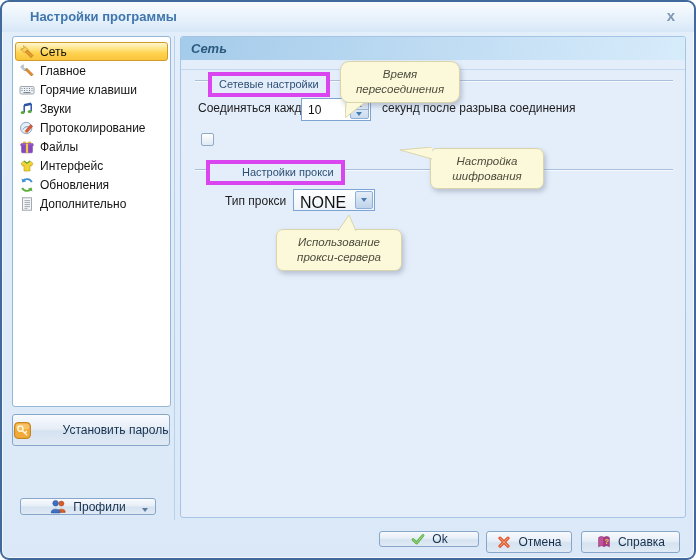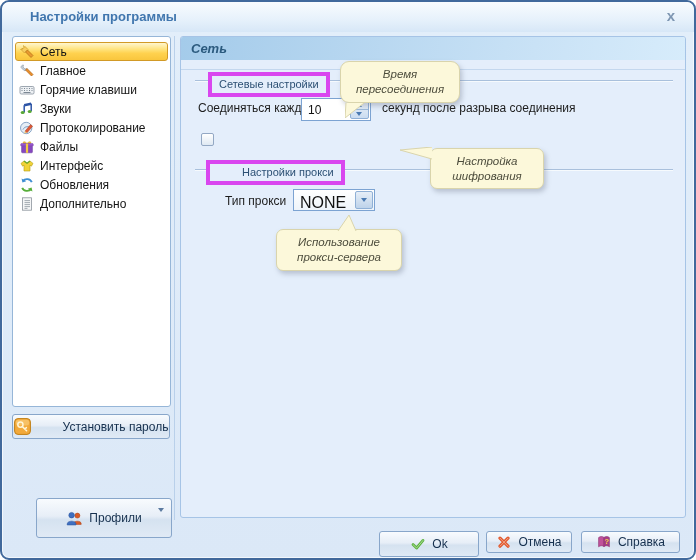--- a/index.html
+++ b/index.html
@@ -137,31 +137,31 @@
     </div>
     <div class="item">
       <svg class="ic" width="16" height="16" viewBox="0 0 16 16">
         <rect x="3.5" y="1.8" width="9" height="12.4" fill="#f5f6f7" stroke="#8d949c" stroke-width="0.8"></rect>
         <path d="M5.5 4.6 H11 M5.5 6.6 H11 M5.5 8.6 H11 M5.5 10.6 H11 M5.5 12.4 H8.5" stroke="#9aa1a9" stroke-width="0.9" fill="none"></path>
       </svg>
       <span>Дополнительно</span>
     </div>
   </div>
 
-  <div class="sidebtn" style="left:10px;top:412px;width:158px;height:25px;gap:32px;">
+  <div class="sidebtn" style="left:10px;top:412px;width:158px;height:32px;gap:32px;">
     <svg width="17" height="17" viewBox="0 0 17 17">
       <rect x="0.6" y="0.6" width="15.8" height="15.8" rx="3.4" fill="#f2a93b" stroke="#c07f16" stroke-width="1"></rect>
       <rect x="1.8" y="1.8" width="13.4" height="5.6" rx="2.6" fill="#f8c66d" opacity="0.85"></rect>
       <circle cx="6.4" cy="6.6" r="2.6" fill="none" stroke="#fff6d8" stroke-width="1.5"></circle>
       <path d="M8.4 8.6 L12.6 12.8 M10.8 11 L12.4 9.6" stroke="#fff6d8" stroke-width="1.5" stroke-linecap="round"></path>
     </svg>
     <span>Установить пароль</span>
   </div>
 
-  <div class="sidebtn" style="left:34px;top:496px;width:136px;height:40px;">
+  <div class="sidebtn" style="left:18px;top:496px;width:136px;height:17px;">
     <svg width="17" height="15" viewBox="0 0 17 15">
       <circle cx="11.4" cy="4.6" r="2.5" fill="#d85c28" stroke="#a83c12" stroke-width="0.5"></circle>
       <path d="M7.6 12.6 C7.6 9.4 15.2 9.4 15.2 12.6 V13.4 H7.6 Z" fill="#d85c28" stroke="#a83c12" stroke-width="0.5"></path>
       <circle cx="5.6" cy="4.2" r="2.8" fill="#3f6fc0" stroke="#27509a" stroke-width="0.5"></circle>
       <path d="M1.2 13 C1.2 9.2 10 9.2 10 13 V14 H1.2 Z" fill="#3f6fc0" stroke="#27509a" stroke-width="0.5"></path>
     </svg>
     <span>Профили</span>
     <div class="caret"></div>
   </div>
 
@@ -224,21 +224,21 @@
 
   <div class="callout" style="left:226px;top:227px;width:126px;height:42px;margin-left:48px;">
     <span>Использование</span>
     <span>прокси-сервера</span>
     <svg class="tail" style="left:58px;top:-15px;" width="22" height="16" viewBox="0 0 22 16">
       <polygon points="14,0 3,16 21,16" fill="#fcf8da"></polygon>
       <path d="M3 16 L14 0 L21 16" fill="none" stroke="#d9d4ac" stroke-width="1"></path>
     </svg>
   </div>
 
-  <div class="sidebtn" style="left:377px;top:529px;width:100px;height:26px;">
+  <div class="sidebtn" style="left:377px;top:529px;width:100px;height:16px;">
     <svg width="16" height="16" viewBox="0 0 16 16">
       <path d="M3 8.6 L6.6 12 L13 4.4" fill="none" stroke="#5cb23e" stroke-width="2.8" stroke-linecap="round" stroke-linejoin="round"></path>
       <path d="M3 8.6 L6.6 12 L13 4.4" fill="none" stroke="#b6e0a2" stroke-width="0.9" stroke-linecap="round"></path>
     </svg>
     <span>Ok</span>
   </div>
   <div class="sidebtn" style="left:484px;top:529px;width:86px;height:22px;">
     <svg width="16" height="16" viewBox="0 0 16 16">
       <path d="M4 4.2 L12 12.2 M12 4.2 L4 12.2" stroke="#e1572c" stroke-width="3.2" stroke-linecap="round"></path>
       <path d="M4 4.2 L12 12.2 M12 4.2 L4 12.2" stroke="#f5b194" stroke-width="0.9" stroke-linecap="round"></path>

